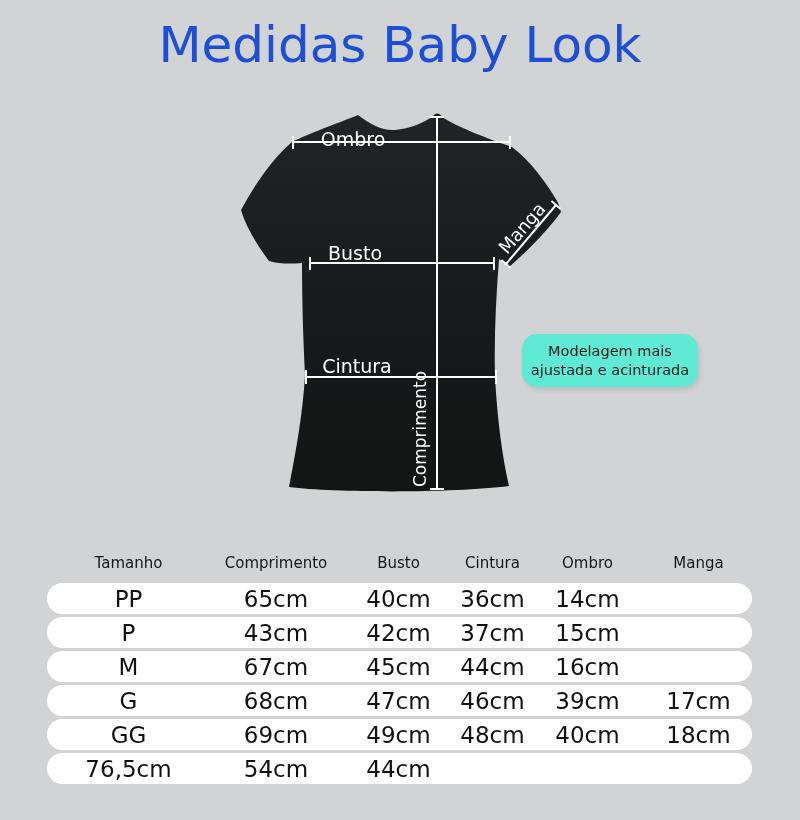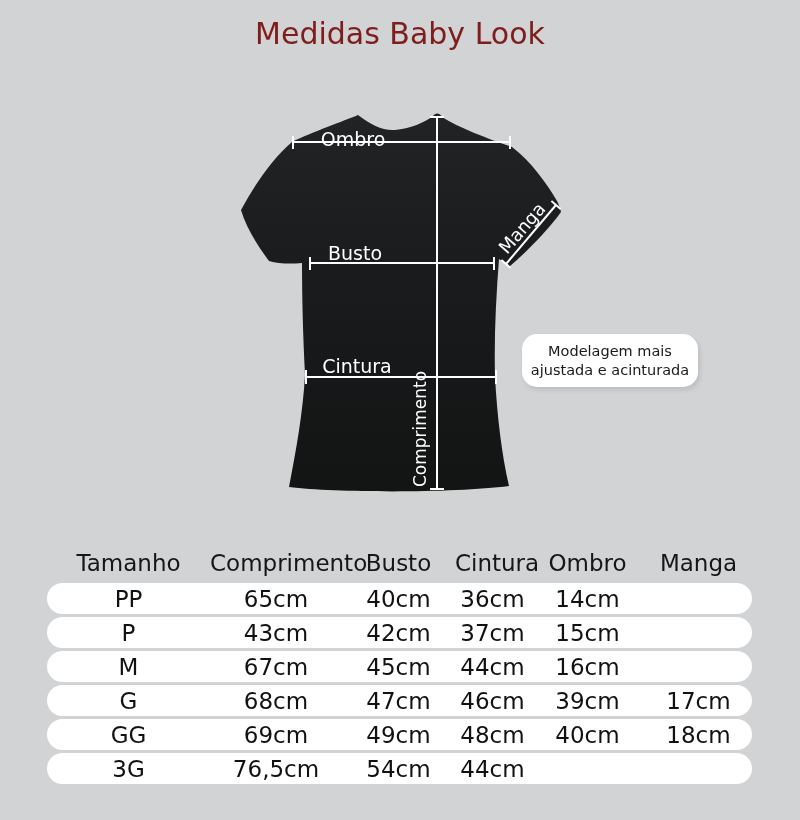--- a/index.html
+++ b/index.html
@@ -6,49 +6,49 @@
   .page{
     position:relative;
     width:800px;height:820px;
     background:#d2d3d5;
     overflow:hidden;
     font-family:"DejaVu Sans","Liberation Sans",sans-serif;
   }
   .title{
     position:absolute;left:0;top:16px;width:800px;
     text-align:center;
-    font-size:30px;
-    color:#7f1d1d;
+    font-size:50px;
+    color:#1d4ed8;
     letter-spacing:0px;
     white-space:nowrap;
   }
   .shirt-svg{position:absolute;left:0;top:0;}
   .slabel{
     font-family:"DejaVu Sans","Liberation Sans",sans-serif;
     fill:#ffffff;
   }
   .note-box{
     position:absolute;
     left:522px;top:334px;width:176px;height:53px;
-    background:#ffffff;
+    background:#5eead4;
     border-radius:15px;
     display:flex;align-items:center;justify-content:center;
     box-shadow:2px 3px 5px rgba(0,0,0,0.10);
   }
   .note-text{
     font-size:14.5px;line-height:19px;
     color:#1a1a1a;text-align:center;
     font-family:"DejaVu Sans","Liberation Sans",sans-serif;
   }
   .table-header{
     position:absolute;left:47px;top:548px;width:705px;height:30px;
     display:grid;
     grid-template-columns:163px 132px 113px 75px 115px 107px;
     align-items:center;
-    font-size:23px;color:#161616;
+    font-size:15px;color:#161616;
   }
   .table-header .th{text-align:center;white-space:nowrap;}
   .table-rows{
     position:absolute;left:47px;top:583px;width:705px;
     display:flex;flex-direction:column;gap:3px;
   }
   .trow{
     width:705px;height:31px;
     background:#ffffff;
     border-radius:15.5px;
@@ -175,20 +175,19 @@
     </div>
     <div class="trow">
       <span class="tc">GG</span>
       <span class="tc">69cm</span>
       <span class="tc">49cm</span>
       <span class="tc">48cm</span>
       <span class="tc">40cm</span>
       <span class="tc">18cm</span>
     </div>
     <div class="trow">
-      <span class="tc">3G</span>
       <span class="tc">76,5cm</span>
       <span class="tc">54cm</span>
       <span class="tc">44cm</span>
     </div>
   </div>
 
 </div>
 
 </body></html>

